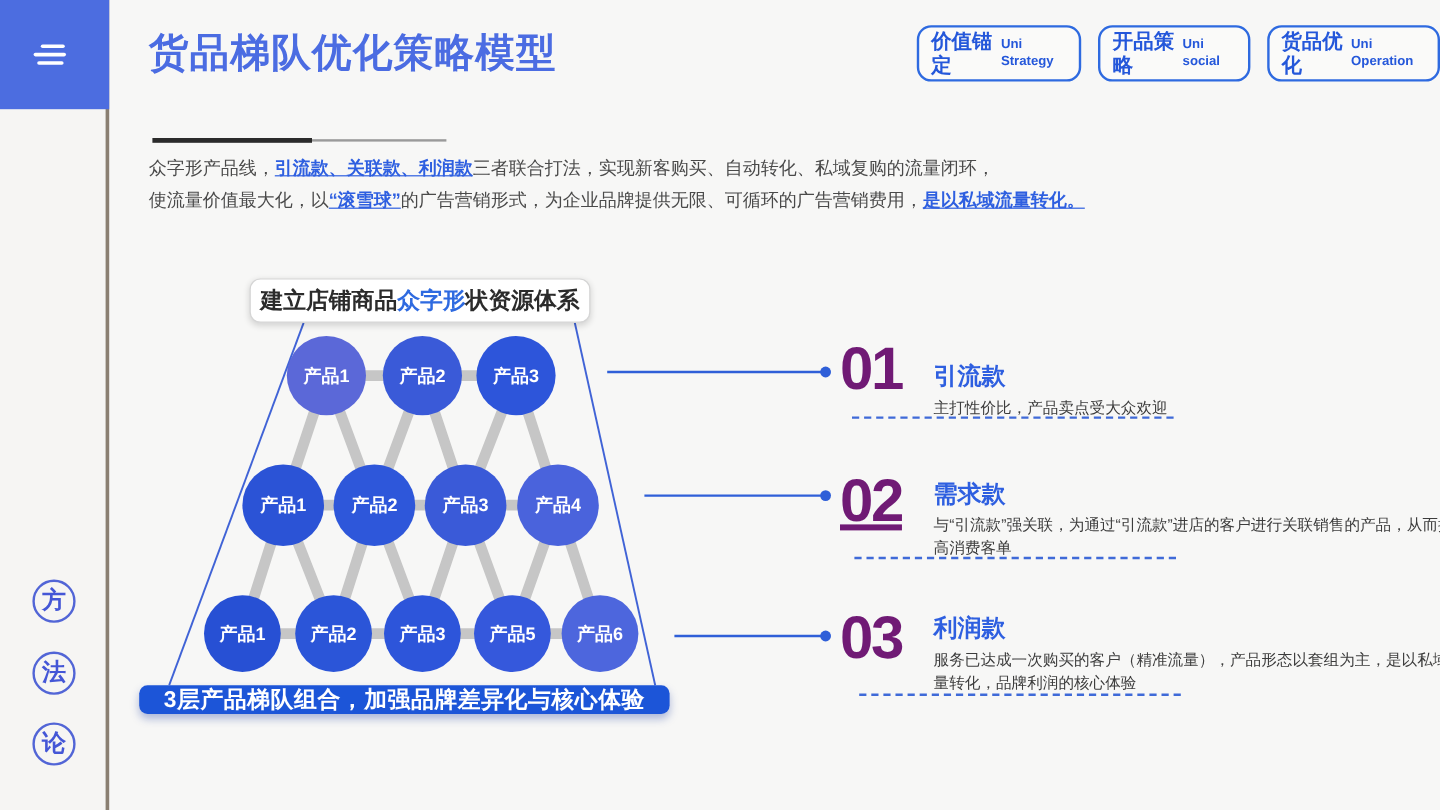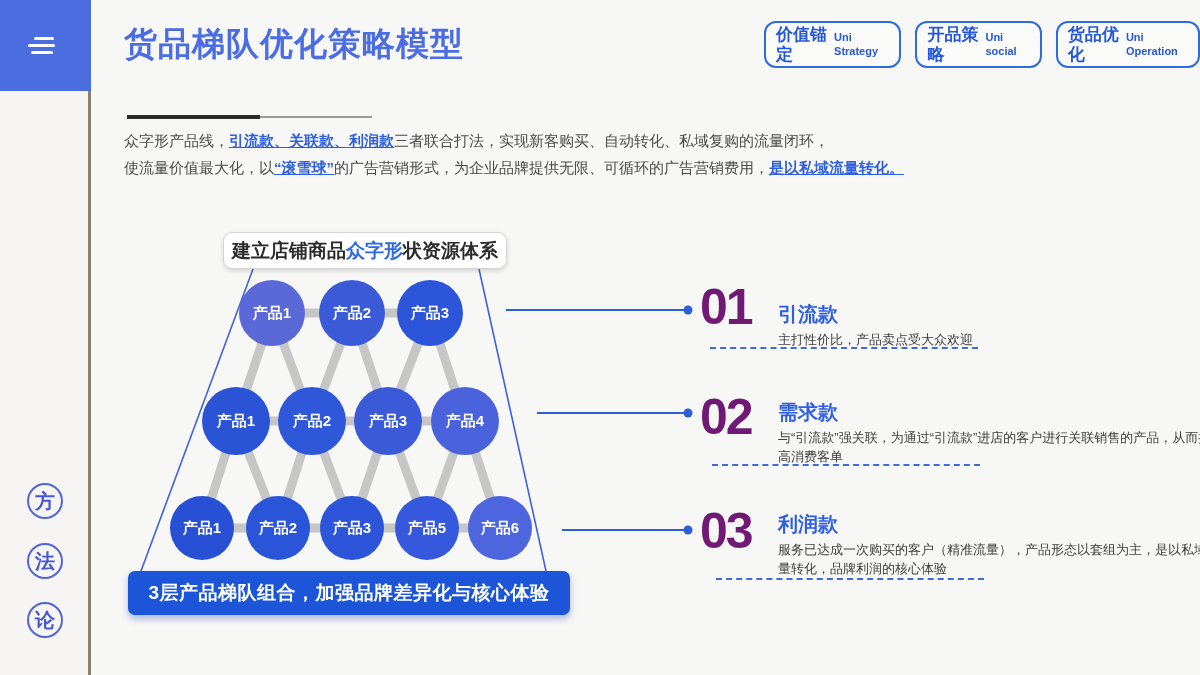--- a/index.html
+++ b/index.html
@@ -28,25 +28,25 @@
          display:flex; flex-direction:row; align-items:center; justify-content:center; padding:2px 10px; cursor:pointer; }
   .tab .zh { font-size:17px; font-weight:bold; color:#2457da; line-height:1.15; }
   .tab .en { font-size:11px; font-weight:bold; color:#2457da; line-height:1.2; }
 
   
   .intro { position:absolute; left:124px; top:127px; width:880px; font-size:15px; line-height:1.8; color:#4a4a4a; }
   .intro .hl { color:#2e5fe0; font-weight:bold;text-decoration:underline; }
 
   
   svg.diagram { position:absolute; left:0; top:0; }
-  .top-label { position:absolute; left:223px; top:232px; width:284px; height:37px; background:#ffffff;
+  .top-label { position:absolute; left:208px; top:232px; width:284px; height:37px; background:#ffffff;
                border:1.5px solid #d5d5d5; border-radius:9px; box-shadow:0 2px 5px rgba(0,0,0,.14);
                display:flex; align-items:center; justify-content:center; font-size:19px; font-weight:bold; color:#2b2b2b; }
   .top-label .hl { color:#2e6ae0; }
-  .banner { position:absolute; left:128px; top:571px; width:442px; height:44px; background:#1c55d8; border-radius:7px;
+  .banner { position:absolute; left:116px; top:571px; width:442px; height:24px; background:#1c55d8; border-radius:7px;
             box-shadow:0 4px 7px rgba(30,60,160,.35); color:#ffffff; font-size:19px; font-weight:bold;
             display:flex; align-items:center; justify-content:center; letter-spacing:0.5px; }
 
   
   .item { position:absolute; display:flex; align-items:flex-start; }
   .item .num { width:78px; font-size:50px; font-weight:bold; color:#701a75; line-height:0.95; letter-spacing:-2px; }
   .item .ititle { font-size:20px; font-weight:bold; color:#2e5fe0; line-height:1.2;margin-top:20px; }
   .item .idesc { margin-top:5px; font-size:13px; color:#3c3c3c; line-height:1.45; width:445px; }
   .dash { position:absolute; width:268px; border-top:2px dashed #3f6ad8; }
 </style>
@@ -179,21 +179,21 @@
   <div class="item" style="left:700px; top:282px;">
     <div class="num" style="margin-top:2px;">01</div>
     <div class="body">
       <div class="ititle">引流款</div>
       <div class="idesc" style="width:420px;">主打性价比，产品卖点受大众欢迎</div>
     </div>
   </div>
   <div class="dash" style="left:710px; top:347px;"></div>
 
   <div class="item" style="left:700px; top:380px;">
-    <div class="num" style="margin-top:14px;">02</div>
+    <div class="num" style="margin-top:14px;text-decoration:underline;">02</div>
     <div class="body">
       <div class="ititle">需求款</div>
       <div class="idesc">与“引流款”强关联，为通过“引流款”进店的客户进行关联销售的产品，从而提高消费客单</div>
     </div>
   </div>
   <div class="dash" style="left:712px; top:464px;"></div>
 
   <div class="item" style="left:700px; top:492px;">
     <div class="num" style="margin-top:16px;">03</div>
     <div class="body">

